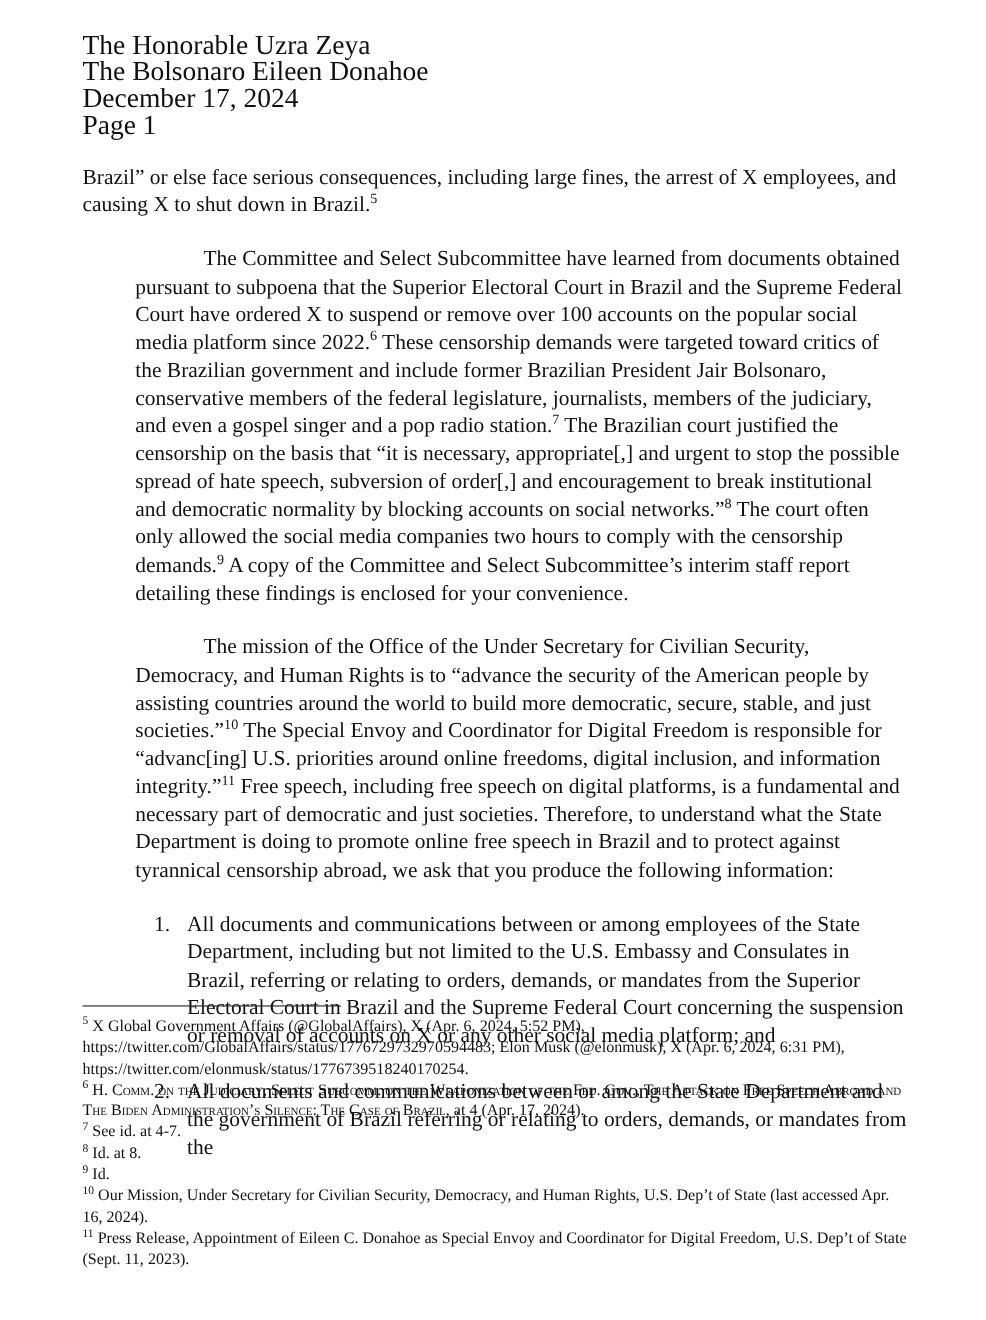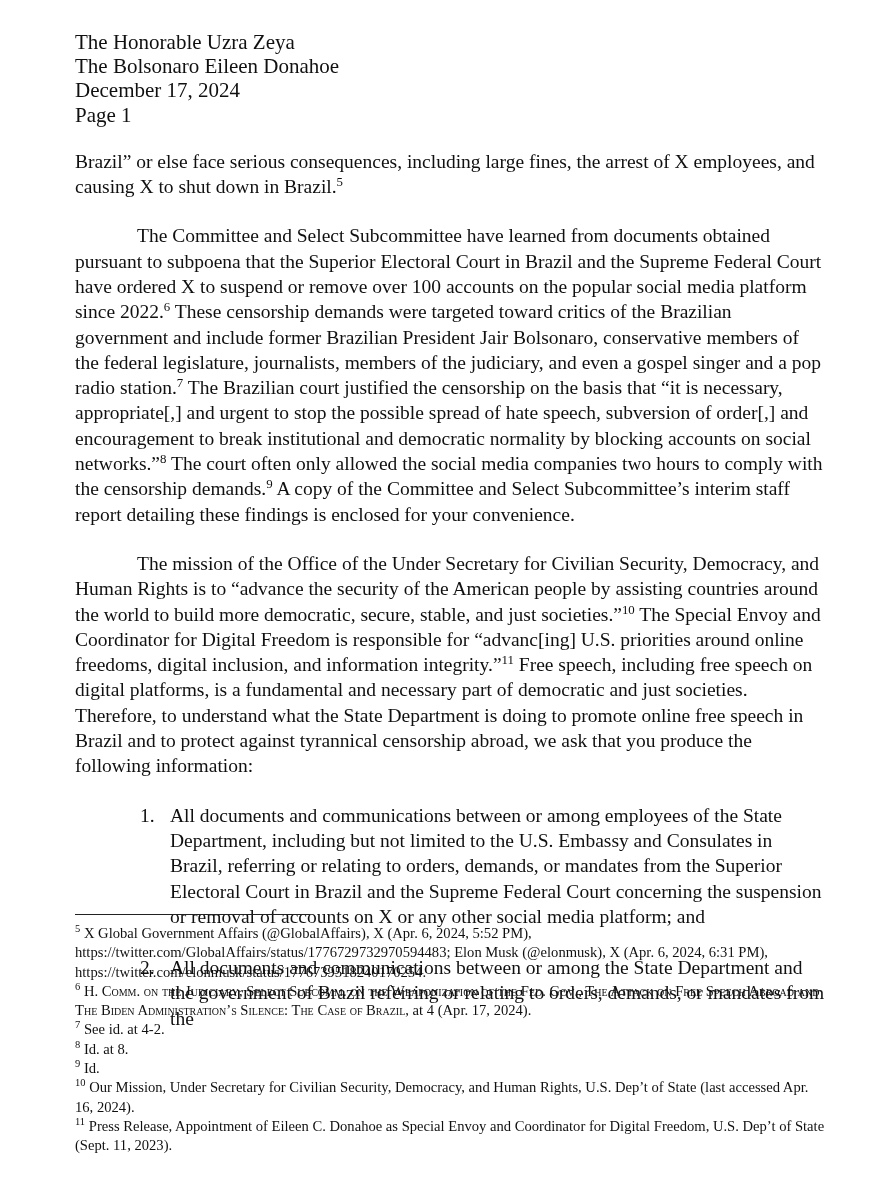--- a/index.html
+++ b/index.html
@@ -16,40 +16,41 @@
   }
   .page {
     position: relative;
     width: 896px;
     height: 1200px;
     box-sizing: border-box;
     padding: 30px 71px 0 75px;
   }
   
   .letterhead {
-    font-size: 21px;
+    font-size: 25px;
     line-height: 24.2px;
   }
   .letterhead div {
     white-space: pre;
   }
   
   .body-block {
     margin-top: 22px;
     font-size: 19.5px;
     line-height: 25.3px;
     text-align: left;
   }
   p.para {
     margin: 0 0 24px 0;
     text-indent: 0;
     font-family: Liberation Serif, serif;
   }
   p.para.indent {
     text-indent: 62px;
+    margin-left: 48px;
   }
   sup {
     font-size: 0.66em;
     vertical-align: super;
     line-height: 0;
   }
   
   ol.requests {
     margin: 0;
     padding: 0;
@@ -129,21 +130,21 @@
           <span class="item-text">All documents and communications between or among the State Department and the government of Brazil referring or relating to orders, demands, or mandates from the</span>
         </li>
       </ol>
   </div>
 
   <div class="footnotes">
     <hr class="fn-rule">
     <div id="footnote-list">
         <p class="fn"><sup>5</sup> <span>X Global Government Affairs (@GlobalAffairs), X (Apr. 6, 2024, 5:52 PM), https://twitter.com/GlobalAffairs/status/1776729732970594483; Elon Musk (@elonmusk), X (Apr. 6, 2024, 6:31 PM), https://twitter.com/elonmusk/status/1776739518240170254.</span></p>
         <p class="fn"><sup>6</sup> <span>H. C</span><span class="smallcaps">omm</span><span>. </span><span class="smallcaps">on the</span><span> J</span><span class="smallcaps">udiciary</span><span>, S</span><span class="smallcaps">elect</span><span> S</span><span class="smallcaps">ubcomm</span><span>. </span><span class="smallcaps">on the</span><span> W</span><span class="smallcaps">eaponization of the</span><span> F</span><span class="smallcaps">ed</span><span>. G</span><span class="smallcaps">ov</span><span>., T</span><span class="smallcaps">he</span><span> A</span><span class="smallcaps">ttack on</span><span> F</span><span class="smallcaps">ree</span><span> S</span><span class="smallcaps">peech</span><span> A</span><span class="smallcaps">broad and</span><span> T</span><span class="smallcaps">he</span><span> B</span><span class="smallcaps">iden</span><span> A</span><span class="smallcaps">dministration</span><span>’</span><span class="smallcaps">s</span><span> S</span><span class="smallcaps">ilence</span><span>: T</span><span class="smallcaps">he</span><span> C</span><span class="smallcaps">ase of</span><span> B</span><span class="smallcaps">razil</span><span>, at 4 (Apr. 17, 2024).</span></p>
-        <p class="fn"><sup>7</sup> <span class="ital">See id.</span><span> at 4-2.</span></p>
+        <p class="fn"><sup>7</sup> <span class="ital">See id.</span><span> at 4-7.</span></p>
         <p class="fn"><sup>8</sup> <span class="ital">Id.</span><span> at 8.</span></p>
         <p class="fn"><sup>9</sup> <span class="ital">Id.</span></p>
         <p class="fn"><sup>10</sup> <span>Our Mission, Under Secretary for Civilian Security, Democracy, and Human Rights, U.S. Dep’t of State (last accessed Apr. 16, 2024).</span></p>
         <p class="fn"><sup>11</sup> <span>Press Release, Appointment of Eileen C. Donahoe as Special Envoy and Coordinator for Digital Freedom, U.S. Dep’t of State (Sept. 11, 2023).</span></p>
       </div>
   </div>
 
 </div>
 
 </body></html>

